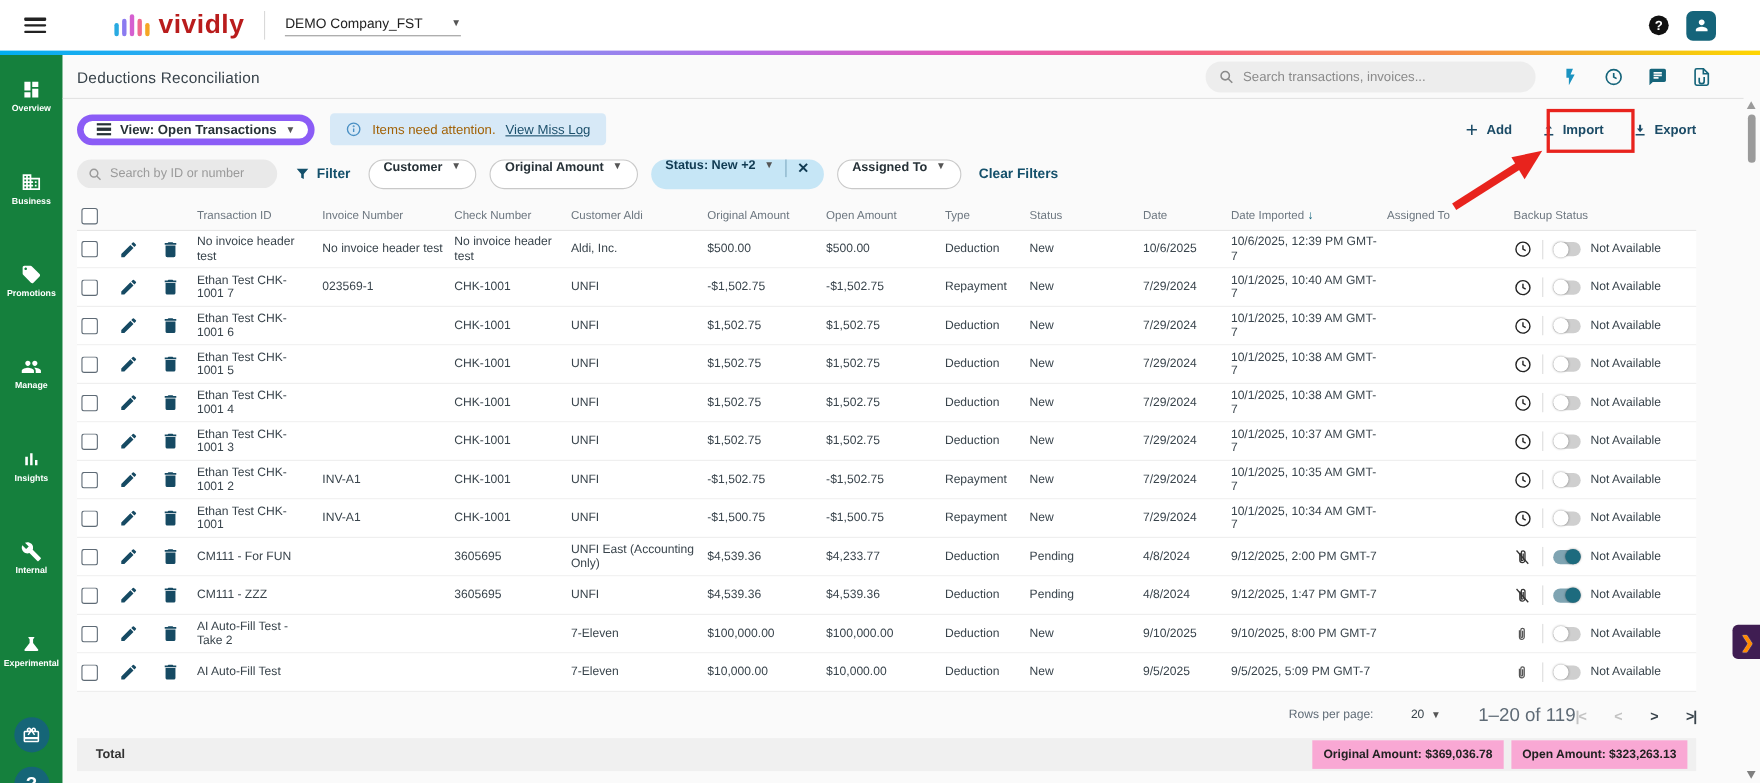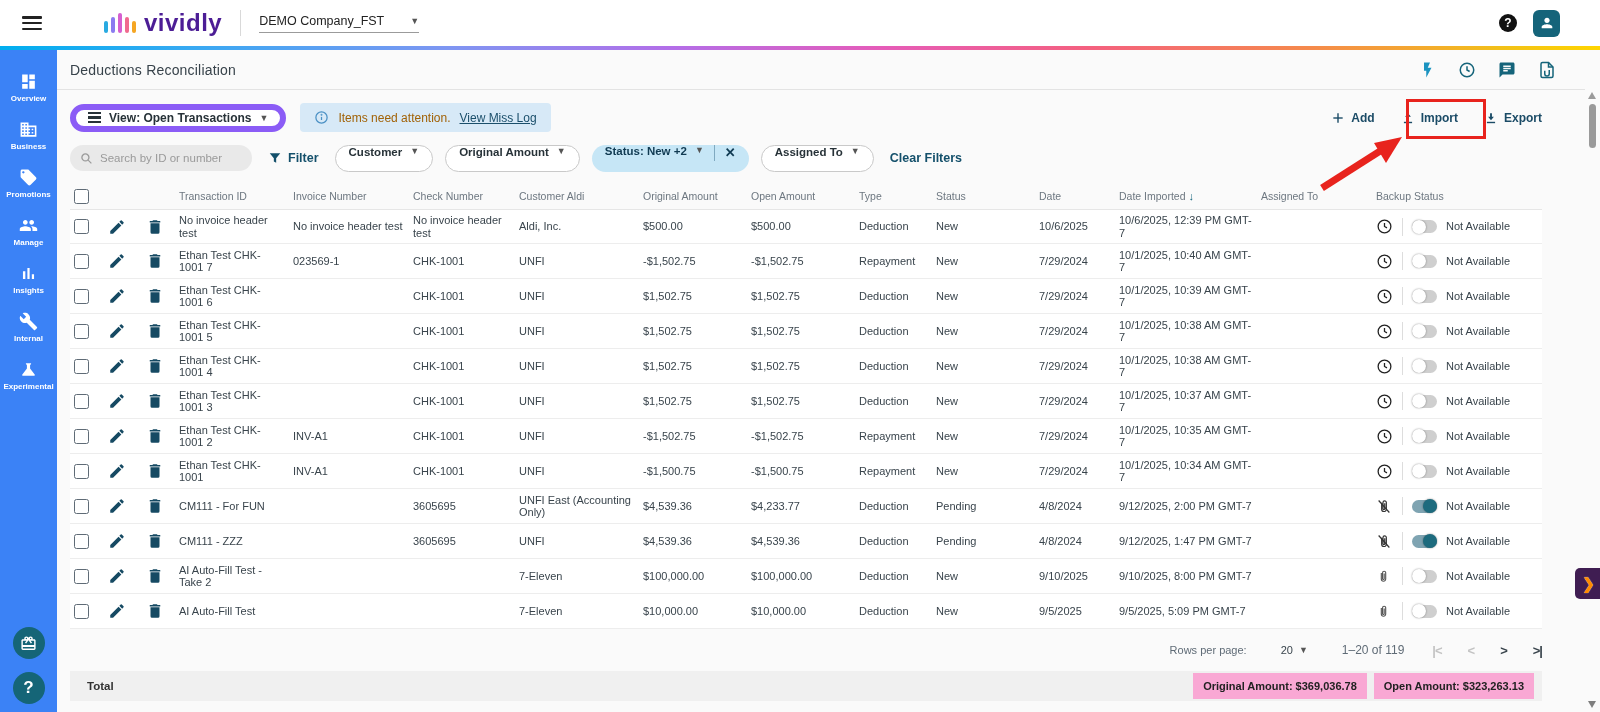--- a/index.html
+++ b/index.html
@@ -14,37 +14,37 @@
     justify-content:space-between; cursor:pointer; }
   .hamburger span { height:2.5px; background:#222; border-radius:1px; }
   .brand { display:flex; align-items:center; margin-left:62px; }
   .logo-bars { display:flex; align-items:flex-end; gap:3px; height:20px; margin-right:8px; }
   .logo-bars i { width:4px; border-radius:2px; display:block; }
   .logo-bars i:nth-child(1){ height:12px; background:#29aae1; }
   .logo-bars i:nth-child(2){ height:16px; background:#8b7bf0; }
   .logo-bars i:nth-child(3){ height:20px; background:#d55fd0; }
   .logo-bars i:nth-child(4){ height:16px; background:#f06a8f; }
   .logo-bars i:nth-child(5){ height:12px; background:#f5a623; }
-  .brand-word { font-size:24px; font-weight:700; letter-spacing:.5px; color:#4c1d95; }
+  .brand-word { font-size:24px; font-weight:700; letter-spacing:.5px; color:#b91c1c; }
   .brand-divider { width:1px; height:26px; background:#d9d9d9; margin:0 18px; }
   .company-select { display:flex; align-items:center; justify-content:space-between;
     width:160px; border-bottom:1px solid #9b9b9b; padding-bottom:4px; cursor:pointer; }
   .company-select .txt { font-size:12.5px; color:#222; }
   .caret { font-size:9px; color:#555; }
   .topbar-right { margin-left:auto; display:flex; align-items:center; gap:16px; margin-right:40px; }
   .help-dot { width:18px; height:18px; border-radius:50%; background:#111; color:#fff;
     font-size:12px; font-weight:700; display:flex; align-items:center; justify-content:center; cursor:pointer; }
   .avatar { width:27px; height:27px; border-radius:6px; background:#15647a; display:flex;
     align-items:center; justify-content:center; cursor:pointer; }
   .rainbow { position:absolute; left:0; top:46px; width:100%; height:4px;
     background:linear-gradient(90deg,#00aeef 0%,#38a9f2 12%,#7e96f2 28%,#b36ee8 42%,#e55cb9 55%,#f4607f 68%,#f58a4b 82%,#f2c118 94%,#ffd500 100%); }
 
   
-  .sidebar { position:absolute; left:0; top:50px; width:57px; height:662px; background:#3b82f6;
-    display:flex; flex-direction:column; align-items:center; padding-top:14px; }
+  .sidebar { position:absolute; left:0; top:50px; width:57px; height:662px; background:#15803d;
+    display:flex; flex-direction:column; align-items:center; padding-top:14px;gap:36px; }
   .side-item { display:flex; flex-direction:column; align-items:center; gap:3px;
     width:100%; padding:8px 0 9px; cursor:pointer; }
   .side-item svg { width:19px; height:19px; fill:#fff; }
   .side-item .lbl { font-size:8px; color:#fff; font-weight:700; text-align:center; }
   .side-bottom { margin-top:auto; display:flex; flex-direction:column; gap:13px; padding-bottom:8px; }
   .round-btn { width:32px; height:32px; border-radius:50%; background:#156577; color:#fff;
     display:flex; align-items:center; justify-content:center; cursor:pointer; }
   .round-btn svg { width:17px; height:17px; fill:#fff; }
   .round-btn.q { font-size:17px; font-weight:700; }
 
@@ -115,21 +115,21 @@
     background:#fff; box-shadow:0 0 2px rgba(0,0,0,.45); }
   .toggle.on { background:#7fa4b2; }
   .toggle.on .knob { left:auto; right:0; background:#1d6b7e; }
 
   
   .pagination { margin-top:6px; height:30px; display:flex; align-items:center;
     justify-content:flex-end; gap:0; }
   .pg-label { font-size:11px; color:#5f6b76; margin-right:34px; }
   .pg-size { font-size:11px; color:#39444c; display:flex; gap:6px; align-items:center;
     cursor:pointer; margin-right:34px; }
-  .pg-range { font-size:12px; color:#5f6b76; margin-right:28px; }
+  .pg-range { font-size:17px; color:#5f6b76; }
   .pg-nav { display:flex; align-items:center; gap:26px; font-size:13px; }
   .pg-btn { cursor:pointer; color:#39444c; font-weight:700; letter-spacing:-1px; }
   .pg-btn.disabled { color:#c3c3c3; cursor:default; }
 
   
   .total-bar { margin-top:6px; height:30px; background:#f0f0f0; display:flex; align-items:center;
     padding:0 8px 0 17px; }
   .total-lbl { font-size:11.5px; font-weight:700; color:#333; }
   .total-boxes { margin-left:auto; display:flex; gap:7px; }
   .total-box { background:#f9a8d4; height:26px; display:flex; align-items:center; padding:0 10px;
@@ -241,20 +241,27 @@
           </svg>
       </div>
       <div class="round-btn q">?</div>
     </div>
   </nav>
 
   <main class="main">
     <div class="page-header">
       <span class="page-title">Deductions Reconciliation</span>
       <div class="ph-right">
+        <div class="global-search">
+          <svg width="14" height="14" viewBox="0 0 24 24" fill="none" stroke="#8a8a8a" stroke-width="2.4">
+              <circle cx="10" cy="10" r="6.5"></circle>
+              <line x1="15" y1="15" x2="21" y2="21"></line>
+            </svg>
+          <span>Search transactions, invoices...</span>
+        </div>
         <div class="ph-icons">
           <span class="icn">
             <svg viewBox="0 0 24 24" fill="#1b93c0">
                 <path d="M8 2v11h3v9l7-13h-5l3-7z"></path>
               </svg>
           </span>
           <span class="icn">
             <svg viewBox="0 0 24 24" fill="none" stroke="#15647a" stroke-width="2">
                 <circle cx="12" cy="12" r="9"></circle>
                 <path d="M12 7v5l3.5 2"></path>

